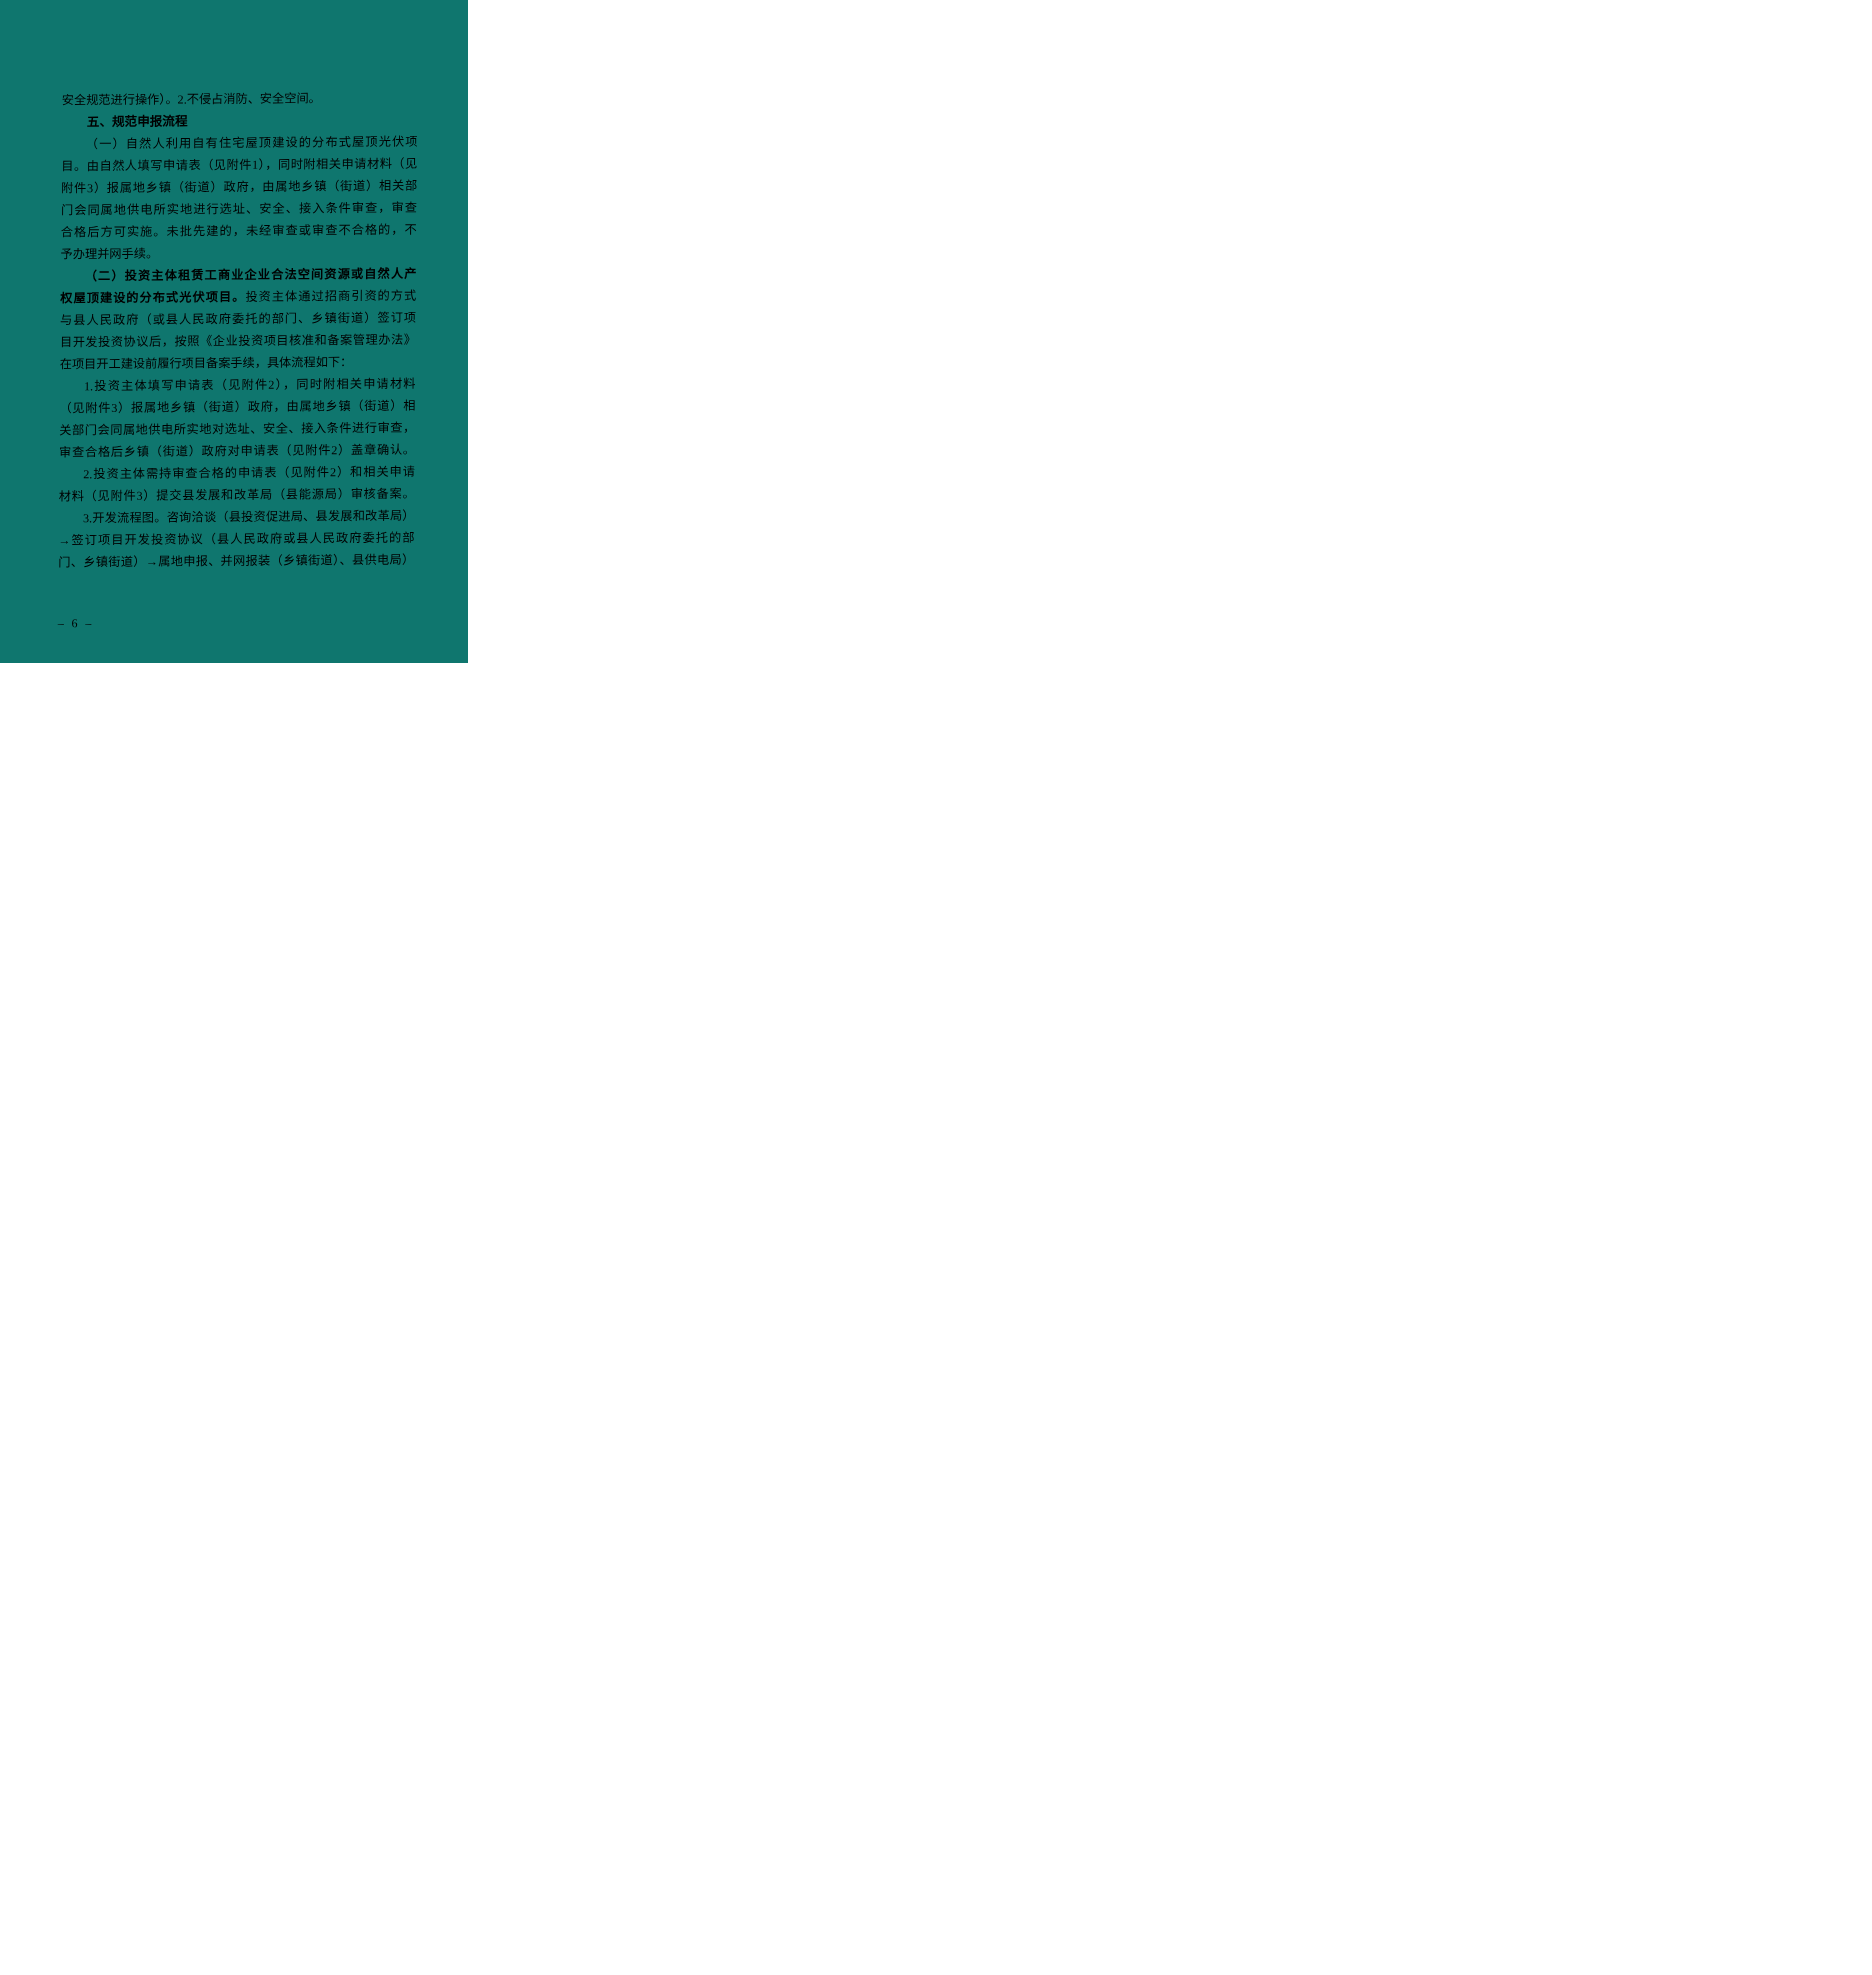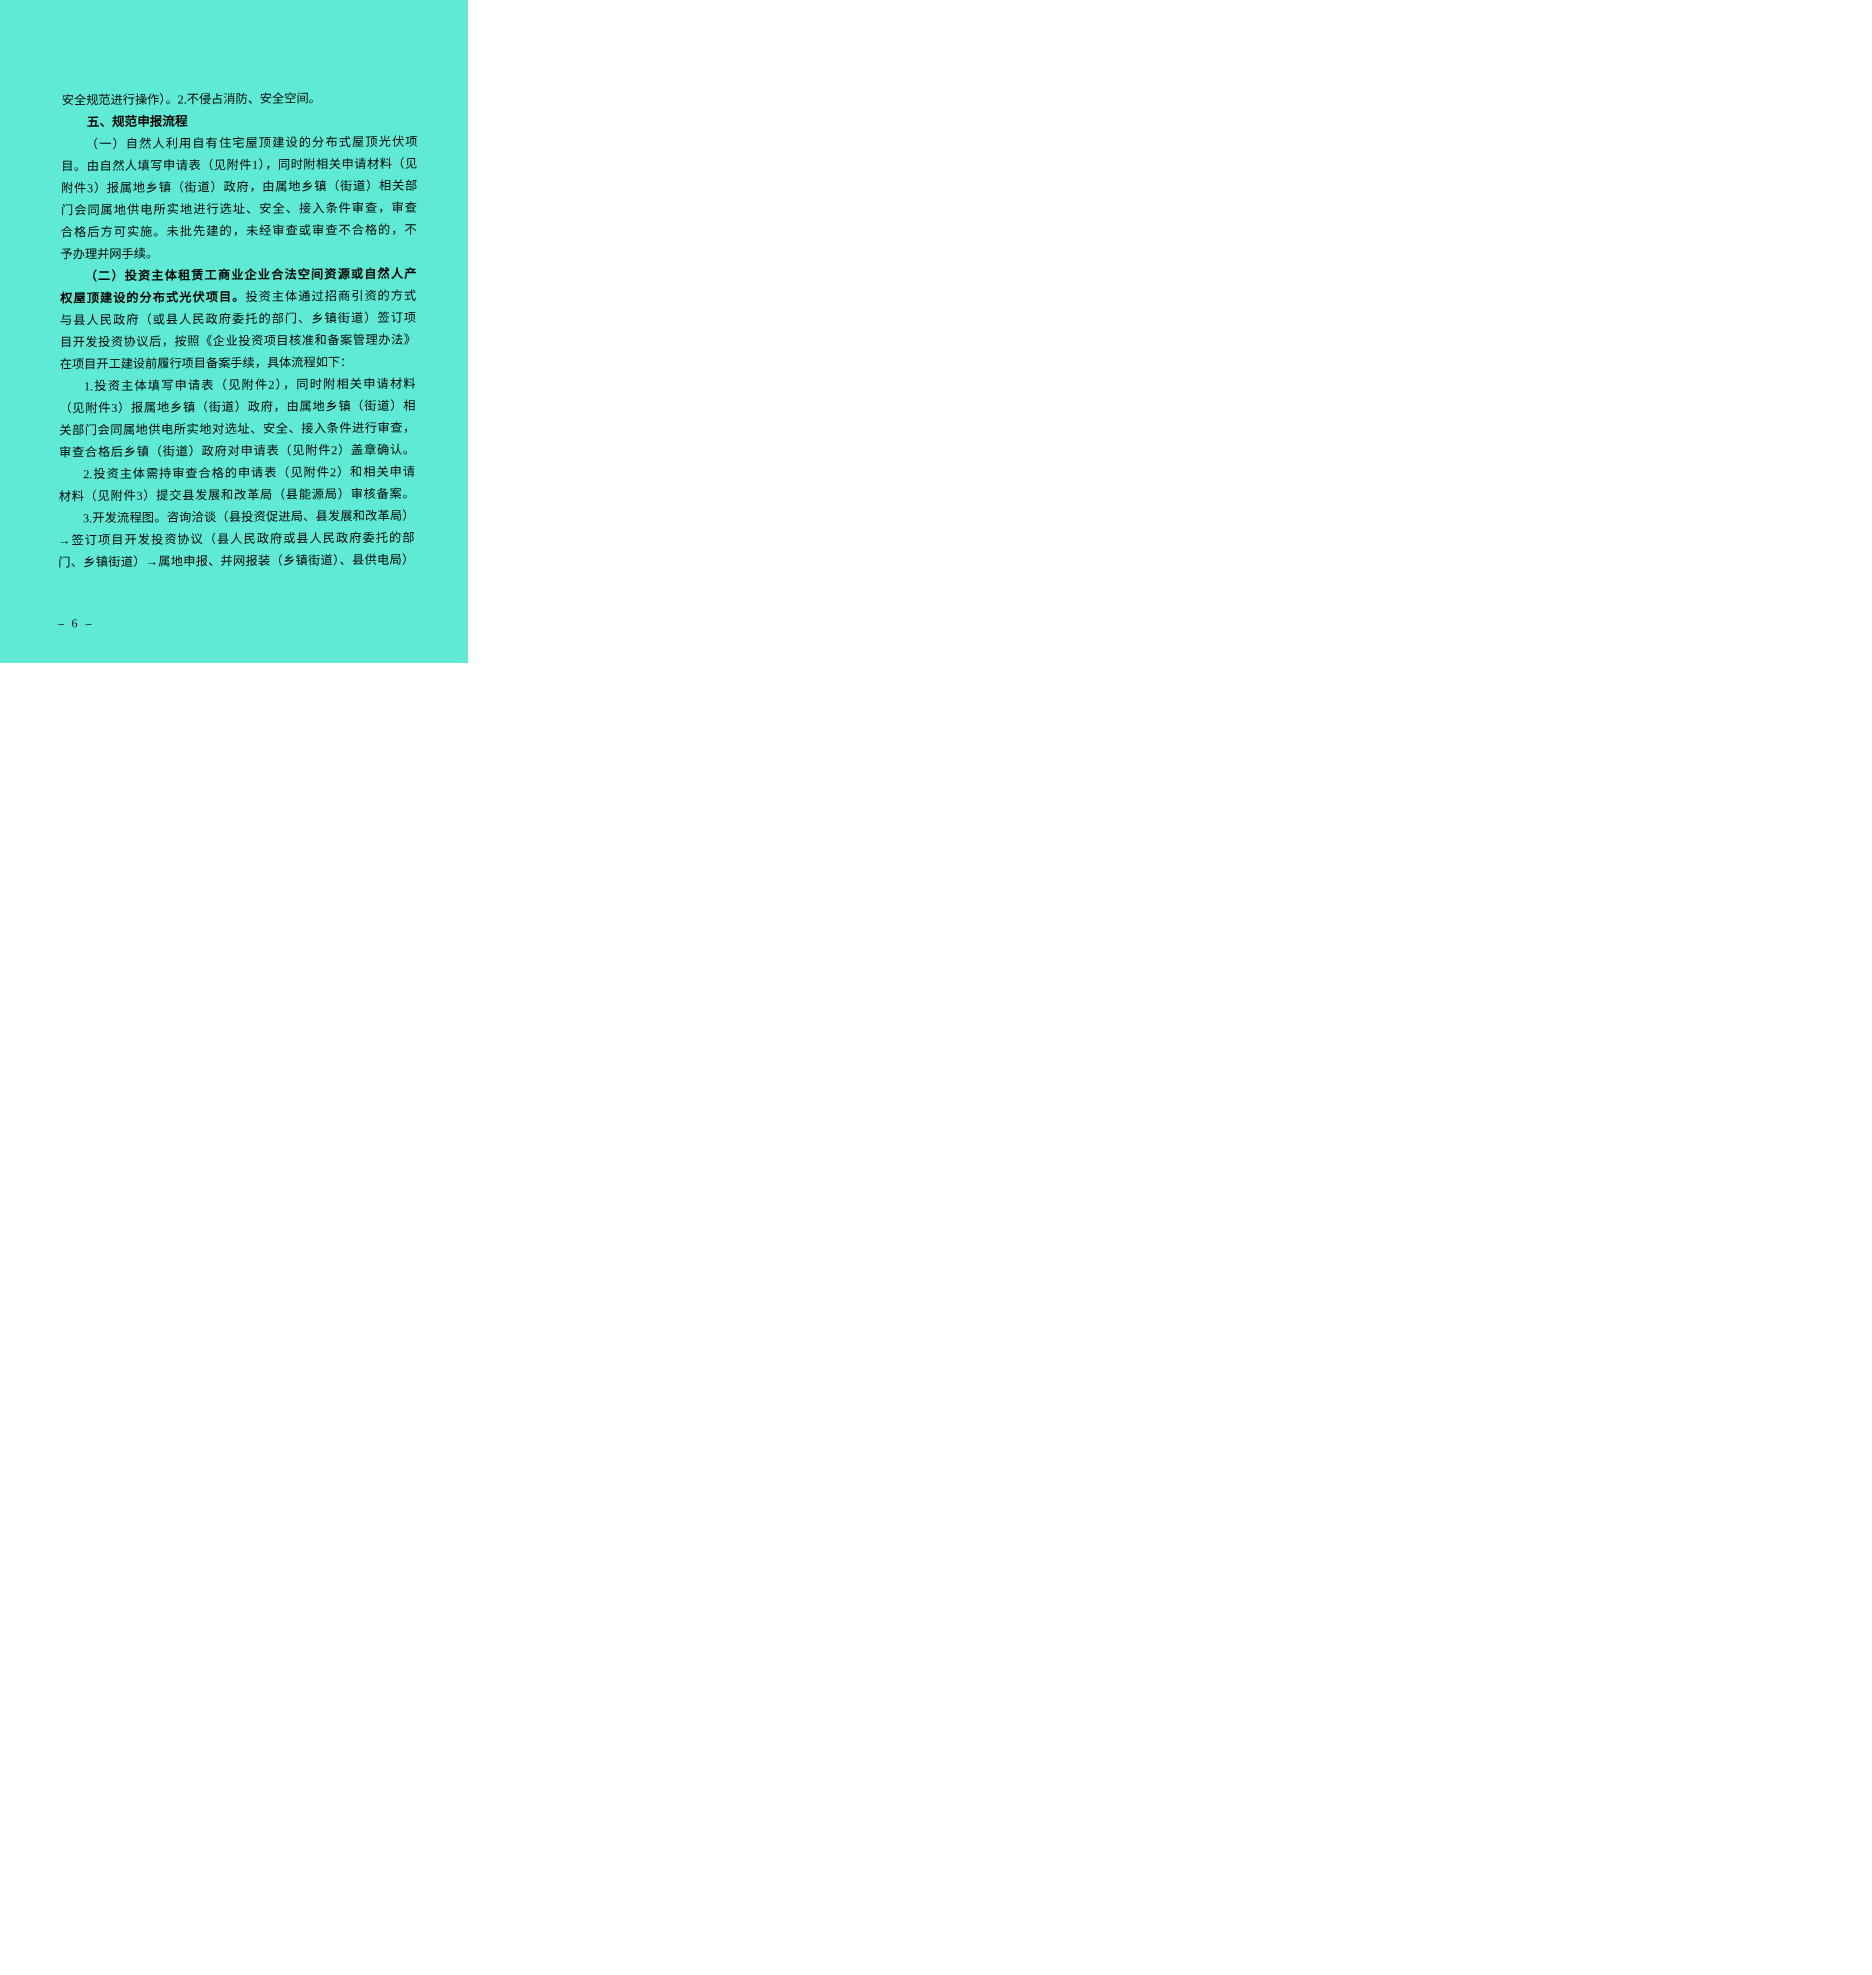--- a/index.html
+++ b/index.html
@@ -4,21 +4,21 @@
 <style>
   html, body {
     margin: 0;
     padding: 0;
     background: #ffffff;
   }
   .page {
     position: relative;
     width: 468px;
     height: 663px;
-    background: #5eead4;
+    background: #0f766e;
     overflow: hidden;
     color: #000000;
   }
   .scan {
     position: absolute;
     inset: 0;
     transform: rotate(-0.45deg) skewX(-0.9deg);
     transform-origin: 50% 50%;
   }
   .content {

